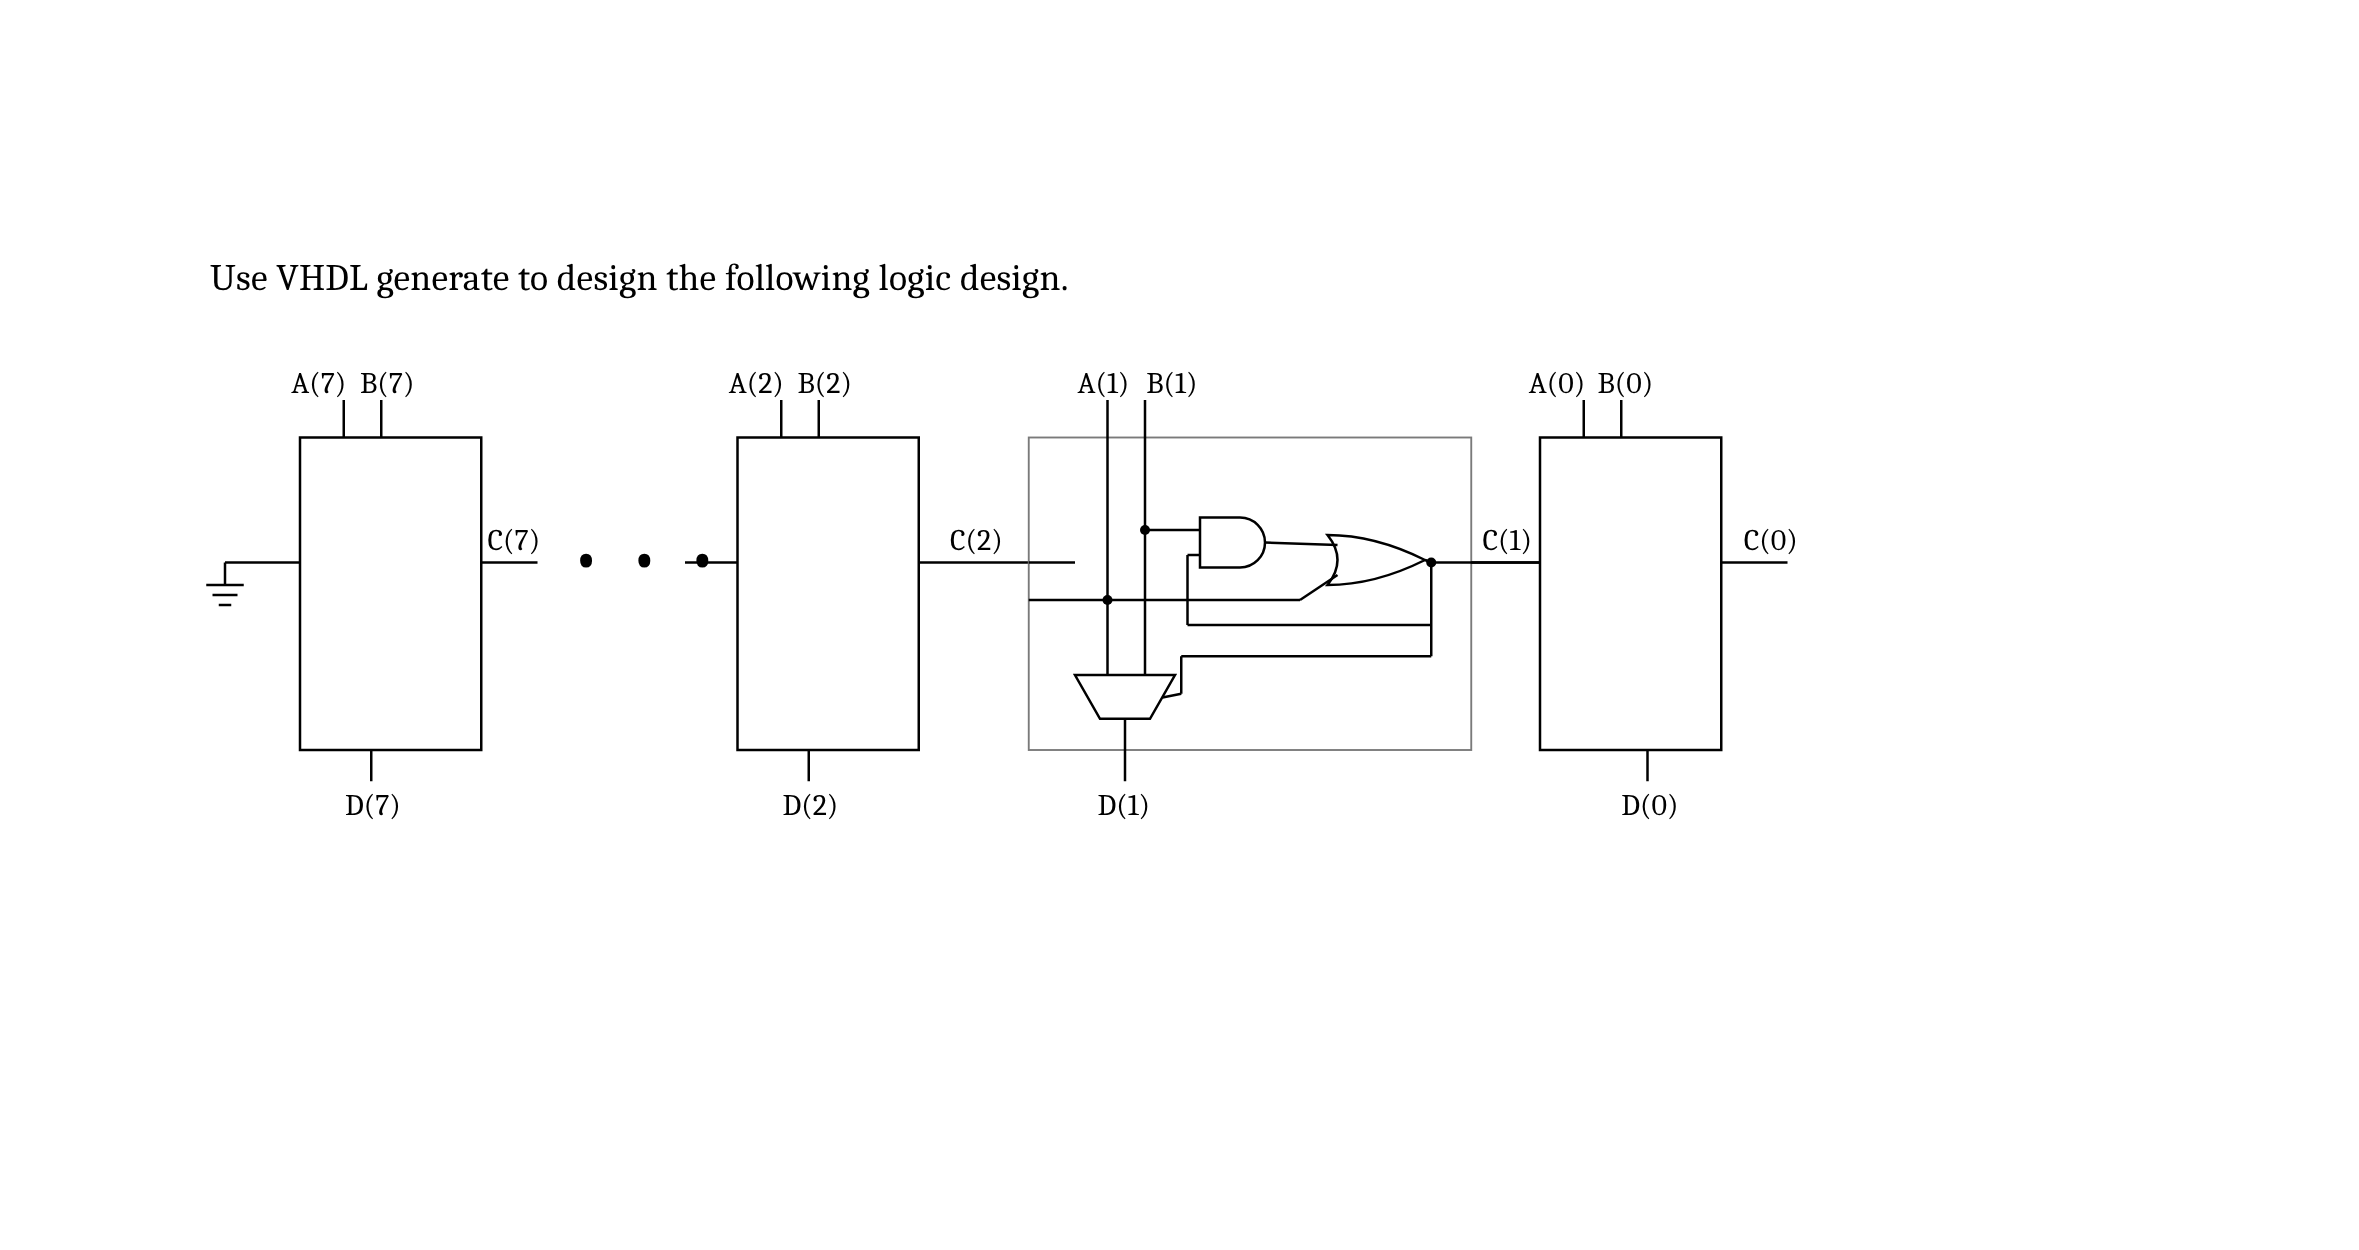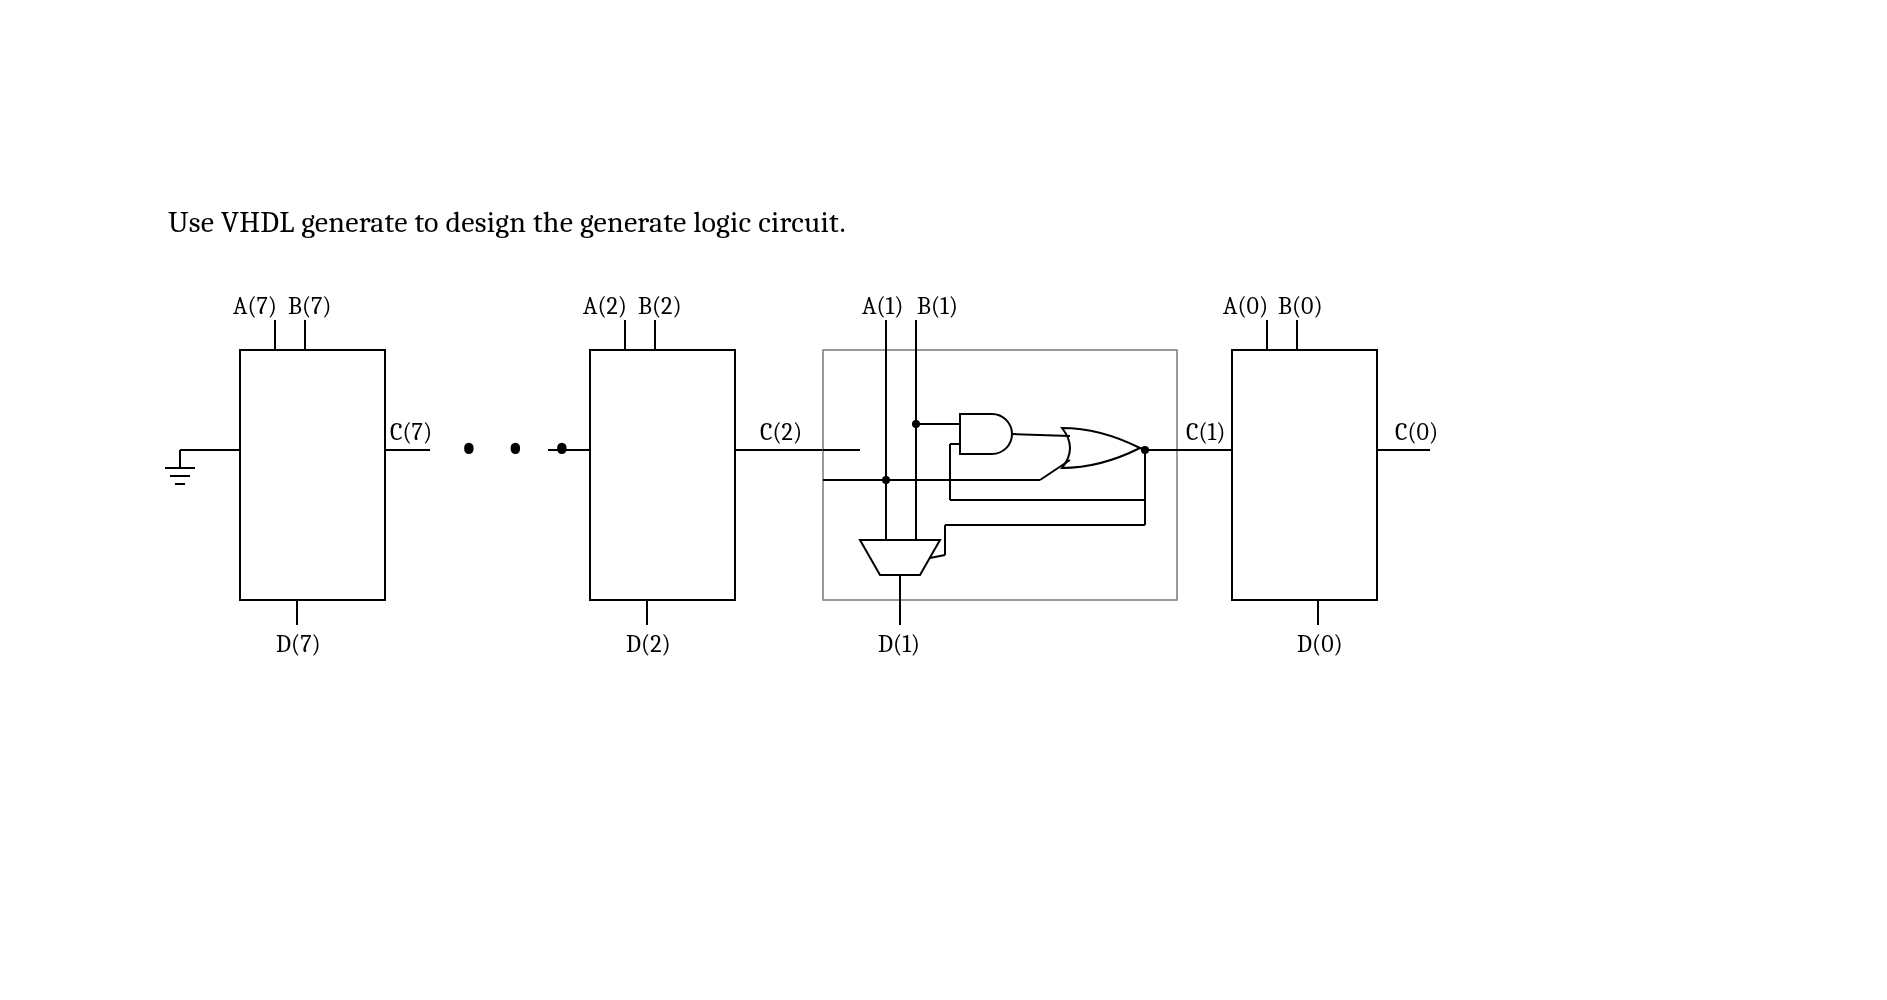--- a/index.html
+++ b/index.html
@@ -35,21 +35,21 @@
     font-size: 40px;
     font-weight: bold;
     letter-spacing: 10px;
   }
 </style>
 </head>
 <body>
 
 <div class="page">
 
-  <div class="prompt">Use VHDL generate to design the generate logic circuit.</div>
+  <div class="prompt">Use VHDL generate to design the following logic design.</div>
 
   <svg width="1887" height="1000">
 
     <g>
       <rect x="240" y="350" width="145" height="250" fill="#fff" stroke="#000" stroke-width="2"></rect>
 
       <line x1="275" y1="320" x2="275" y2="350" stroke="#000" stroke-width="2"></line>
       <line x1="305" y1="320" x2="305" y2="350" stroke="#000" stroke-width="2"></line>
       <text x="233" y="314">A(7)</text>
       <text x="288" y="314">B(7)</text>

